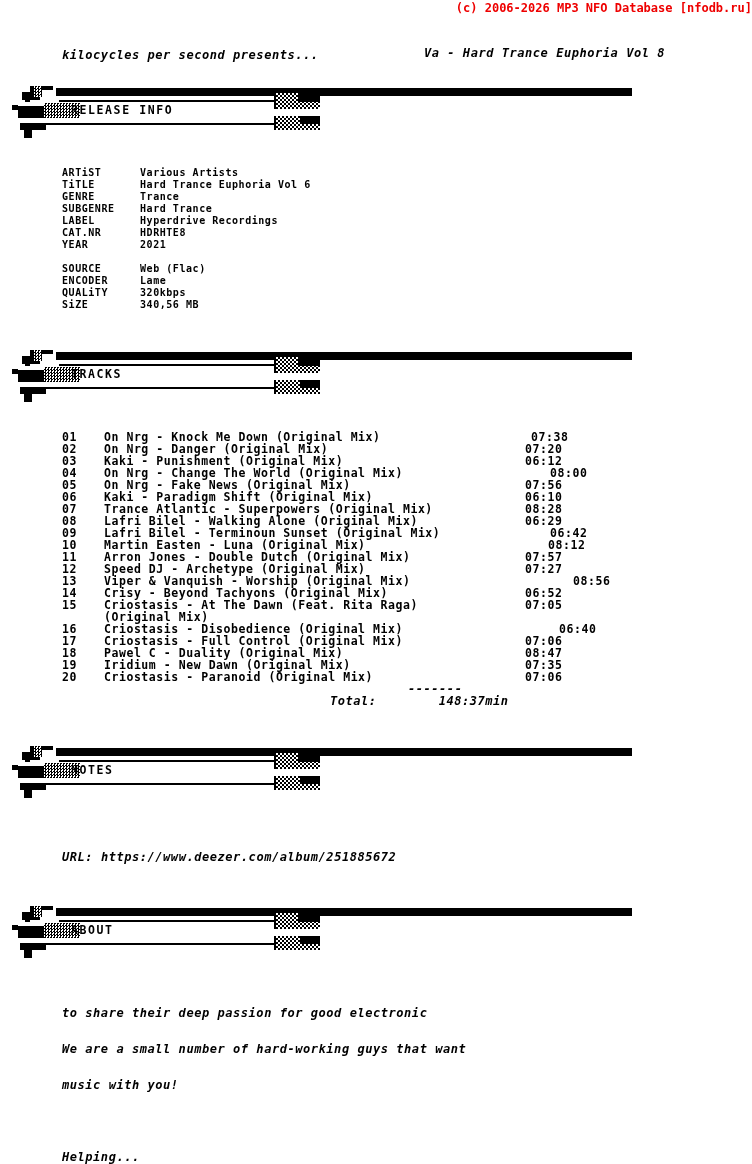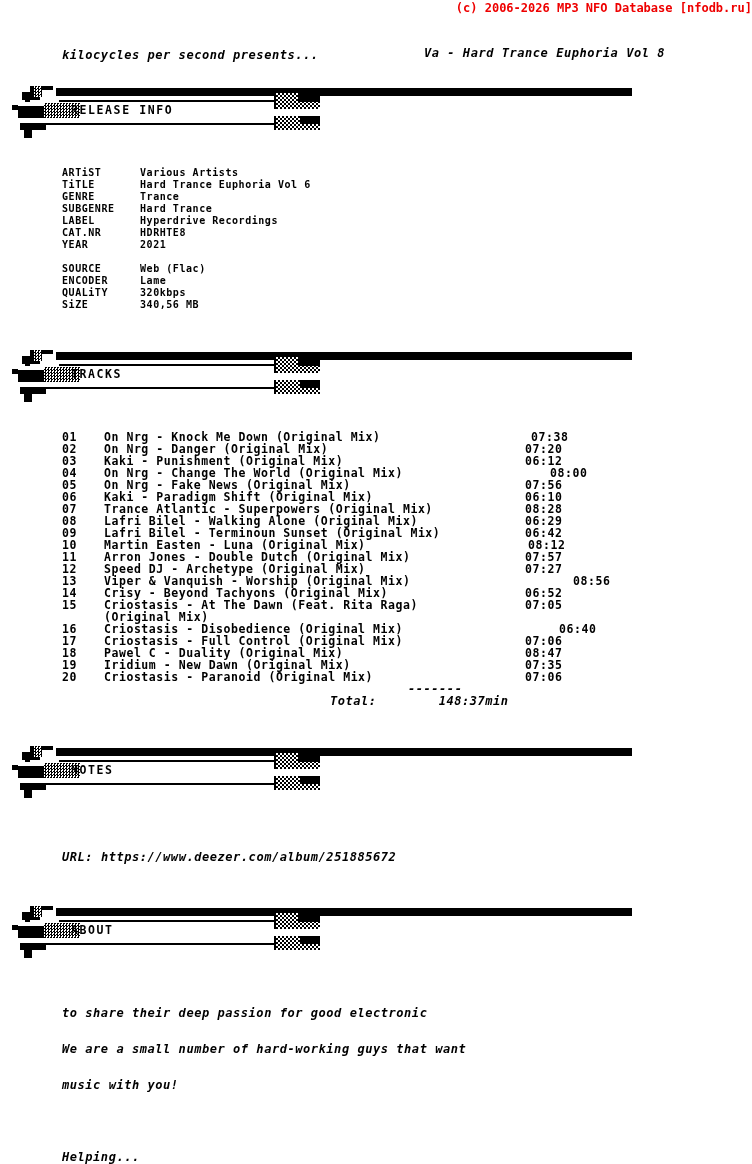--- a/index.html
+++ b/index.html
@@ -405,22 +405,22 @@
 
   <div class="tracks">
       <div class="trk"><span class="num">01</span><span class="ttl">On Nrg - Knock Me Down (Original Mix)</span><span class="dur" style="left: 463px; margin-left: 6px;">07:38</span></div>
       <div class="trk"><span class="num">02</span><span class="ttl">On Nrg - Danger (Original Mix)</span><span class="dur" style="left: 463px;">07:20</span></div>
       <div class="trk"><span class="num">03</span><span class="ttl">Kaki - Punishment (Original Mix)</span><span class="dur" style="left: 463px;">06:12</span></div>
       <div class="trk"><span class="num">04</span><span class="ttl">On Nrg - Change The World (Original Mix)</span><span class="dur" style="left: 463px; padding-left: 25px;">08:00</span></div>
       <div class="trk"><span class="num">05</span><span class="ttl">On Nrg - Fake News (Original Mix)</span><span class="dur" style="left: 463px;">07:56</span></div>
       <div class="trk"><span class="num">06</span><span class="ttl">Kaki - Paradigm Shift (Original Mix)</span><span class="dur" style="left: 463px;">06:10</span></div>
       <div class="trk"><span class="num">07</span><span class="ttl">Trance Atlantic - Superpowers (Original Mix)</span><span class="dur" style="left: 463px;">08:28</span></div>
       <div class="trk"><span class="num">08</span><span class="ttl">Lafri Bilel - Walking Alone (Original Mix)</span><span class="dur" style="left: 463px;">06:29</span></div>
-      <div class="trk"><span class="num">09</span><span class="ttl">Lafri Bilel - Terminoun Sunset (Original Mix)</span><span class="dur" style="left: 463px; text-align: center;">06:42</span></div>
-      <div class="trk"><span class="num">10</span><span class="ttl">Martin Easten - Luna (Original Mix)</span><span class="dur" style="left: 466px;">08:12</span></div>
+      <div class="trk"><span class="num">09</span><span class="ttl">Lafri Bilel - Terminoun Sunset (Original Mix)</span><span class="dur" style="left: 488px; text-align: center;">06:42</span></div>
+      <div class="trk"><span class="num">10</span><span class="ttl">Martin Easten - Luna (Original Mix)</span><span class="dur" style="left: 486px;">08:12</span></div>
       <div class="trk"><span class="num">11</span><span class="ttl">Arron Jones - Double Dutch (Original Mix)</span><span class="dur" style="left: 463px;">07:57</span></div>
       <div class="trk"><span class="num">12</span><span class="ttl">Speed DJ - Archetype (Original Mix)</span><span class="dur" style="left: 463px;">07:27</span></div>
       <div class="trk"><span class="num">13</span><span class="ttl">Viper &amp; Vanquish - Worship (Original Mix)</span><span class="dur" style="left: 463px; padding-left: 48px;">08:56</span></div>
       <div class="trk"><span class="num">14</span><span class="ttl">Crisy - Beyond Tachyons (Original Mix)</span><span class="dur" style="left: 463px;">06:52</span></div>
       <div class="trk"><span class="num">15</span><span class="ttl">Criostasis - At The Dawn (Feat. Rita Raga)</span><span class="dur" style="left: 463px;">07:05</span></div>
       <div class="trk"><span class="cont">(Original Mix)</span></div>
       <div class="trk"><span class="num">16</span><span class="ttl">Criostasis - Disobedience (Original Mix)</span><span class="dur" style="left: 463px; margin-left: 34px;">06:40</span></div>
       <div class="trk"><span class="num">17</span><span class="ttl">Criostasis - Full Control (Original Mix)</span><span class="dur" style="left: 463px;">07:06</span></div>
       <div class="trk"><span class="num">18</span><span class="ttl">Pawel C - Duality (Original Mix)</span><span class="dur" style="left: 463px;">08:47</span></div>
       <div class="trk"><span class="num">19</span><span class="ttl">Iridium - New Dawn (Original Mix)</span><span class="dur" style="left: 463px;">07:35</span></div>

